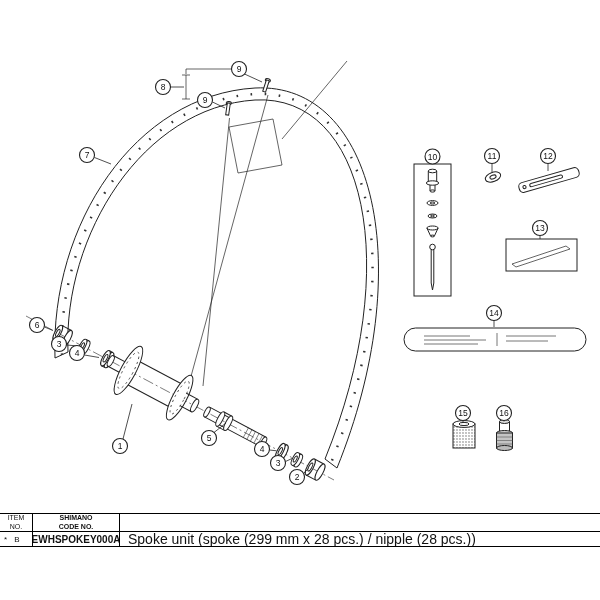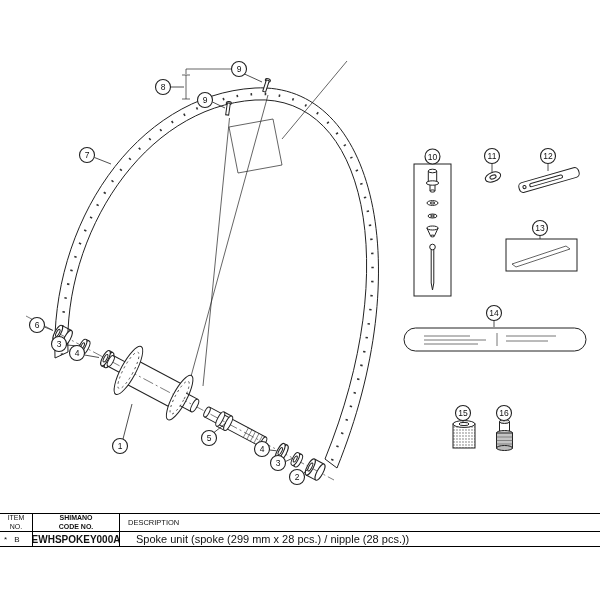--- a/index.html
+++ b/index.html
@@ -16,21 +16,21 @@
   .trow-grid{display:grid;grid-template-columns:33px 87px 1fr;}
   .thead{border-bottom:1px solid #000;height:17px;}
   .tbody-row{border-bottom:1px solid #000;height:14px;}
   .cell{display:flex;align-items:center;justify-content:center;overflow:hidden;}
   .cell.b-r{border-right:1px solid #000;}
   .hdr-stack{flex-direction:column;line-height:1.15;font-size:7px;}
   .hdr-bold{font-weight:bold;}
   .hdr-desc{justify-content:flex-start;padding-left:8px;font-size:7.5px;}
   .row-item{justify-content:flex-start;gap:7px;padding-left:4px;font-size:8px;}
   .row-code{font-weight:bold;font-size:10px;}
-  .row-desc{justify-content:flex-start;padding-left:8px;font-size:11px;margin-left:8px;}
+  .row-desc{justify-content:flex-start;padding-left:8px;font-size:14px;}
 </style>
 </head>
 <body>
 
 <div id="stage">
 <svg width="600" height="513" viewBox="0 0 600 513" xmlns="http://www.w3.org/2000/svg">
   <defs>
     <pattern id="dots" width="3" height="3" patternUnits="userSpaceOnUse">
       <circle cx="1" cy="1" r="0.65" fill="#555"></circle>
     </pattern>
@@ -330,21 +330,20 @@
 <div class="parts-table">
   <div class="trow-grid thead">
     <div class="cell b-r hdr-stack">
       <span>ITEM</span>
       <span>NO.</span>
     </div>
     <div class="cell b-r hdr-stack hdr-bold">
       <span>SHIMANO</span>
       <span>CODE NO.</span>
     </div>
-    <div class="cell hdr-desc">DESCRIPTION</div>
   </div>
   <div class="trow-grid tbody-row">
     <div class="cell b-r row-item">
       <span>*</span>
       <span>B</span>
     </div>
     <div class="cell b-r row-code">EWHSPOKEY000A</div>
     <div class="cell row-desc">Spoke unit (spoke (299 mm x 28 pcs.) / nipple (28 pcs.))</div>
   </div>
 </div>

